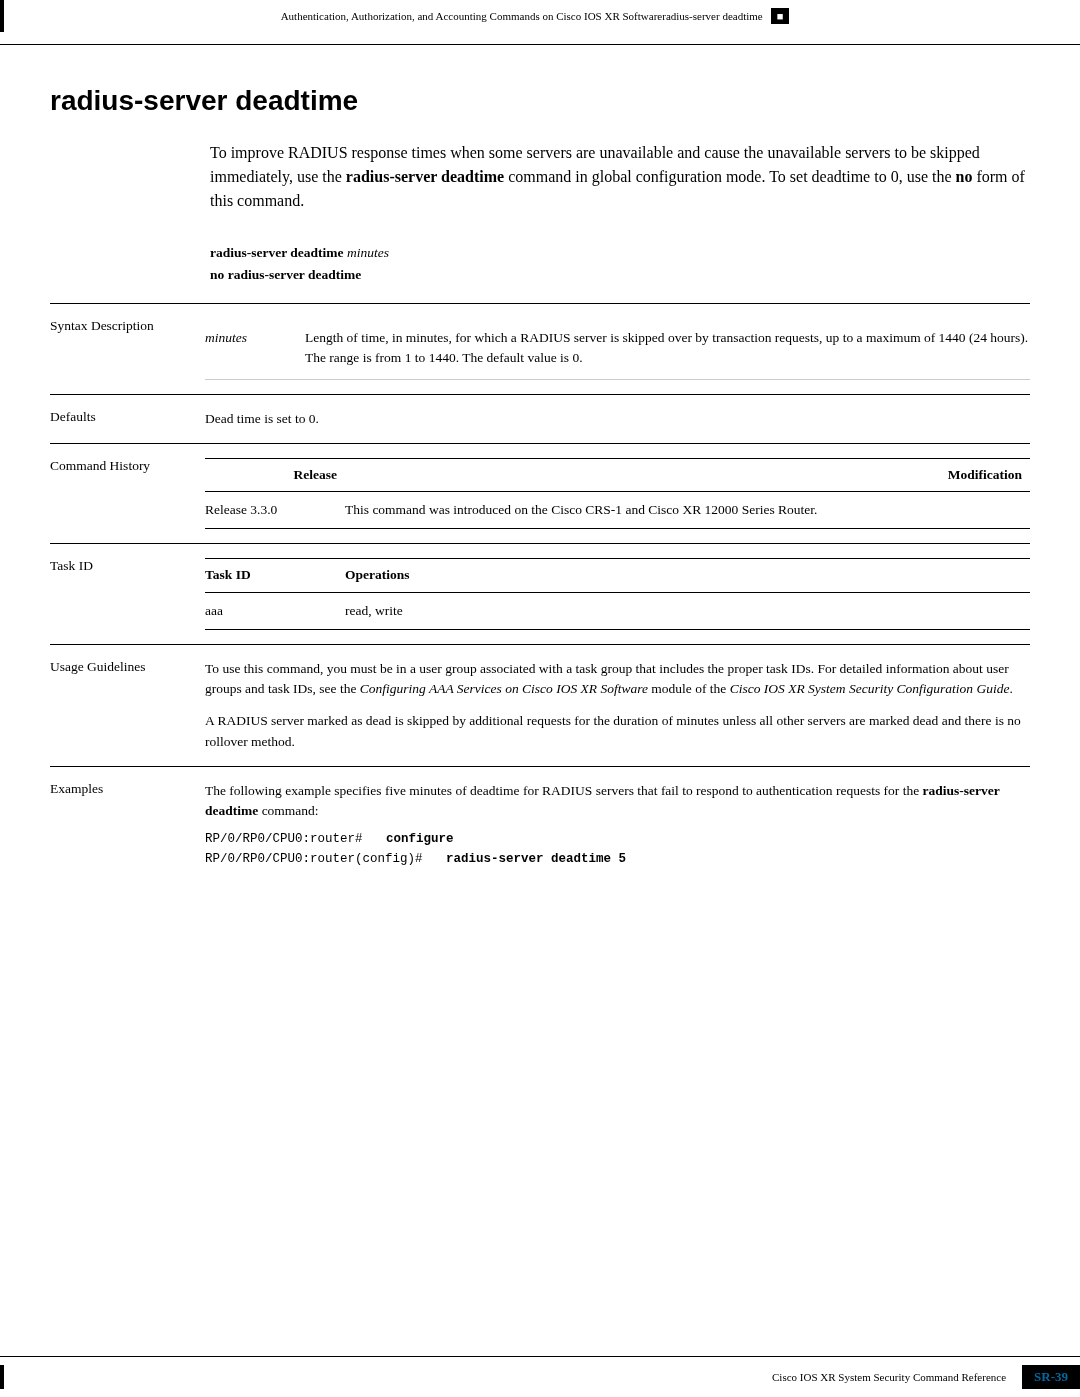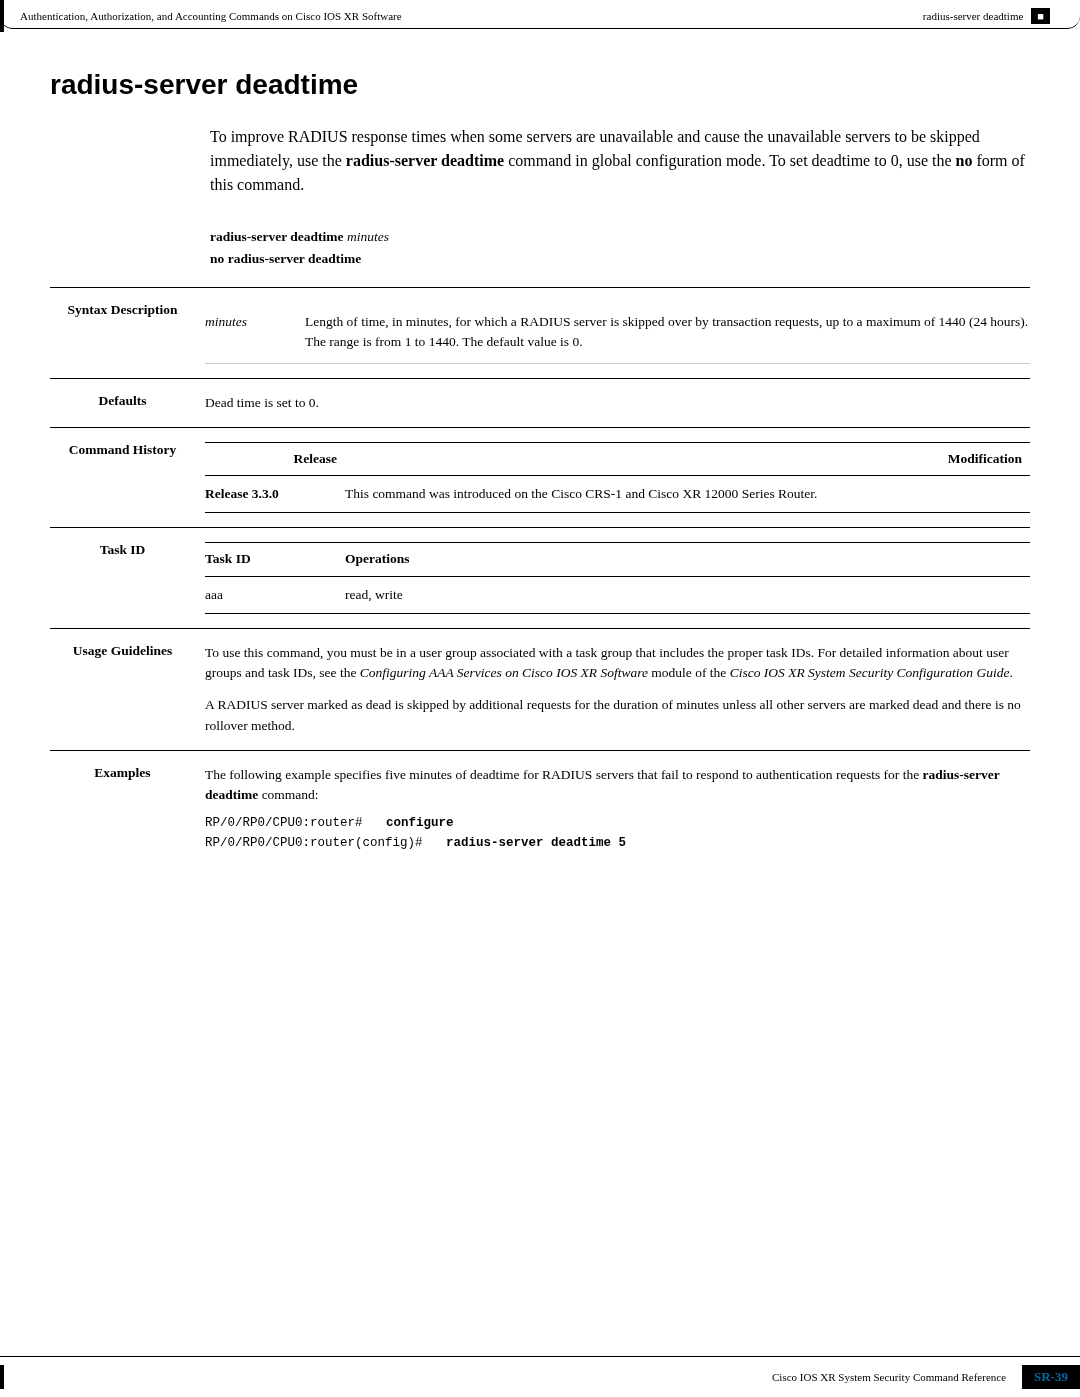--- a/index.html
+++ b/index.html
@@ -17,26 +17,25 @@
       width: 1080px;
       min-height: 1397px;
       position: relative;
       background: #fff;
       padding: 0;
     }
 
     
     .top-header {
       display: flex;
-      justify-content: space-between;
+      justify-content: center;
       align-items: center;
-      padding: 8px 30px 4px 20px;
+      padding: 8px 30px 20px 20px;
       border-bottom: 1px solid #000;
       font-size: 11px;
-      border-radius: 13px;
     }
 
     .top-header-left {
       font-size: 11px;
     }
 
     .header-black-box {
       background: #000;
       color: #fff;
       padding: 2px 6px;
@@ -118,21 +117,20 @@
     }
 
     .cmd-history-table td {
       padding: 8px 8px 8px 0;
       vertical-align: top;
       border-bottom: 1px solid #000;
     }
 
     .cmd-history-table td:first-child {
       width: 140px;
-      font-weight: bold;
     }
 
     
     .task-table {
       width: 100%;
       border-collapse: collapse;
       font-size: 13.5px;
     }
 
     .task-table th {
@@ -219,24 +217,23 @@
     .section-with-label {
       display: flex;
       align-items: flex-start;
       padding: 14px 0;
       border-top: 1px solid #000;
     }
 
     .section-with-label .label-col {
       width: 155px;
       min-width: 155px;
-      font-weight: bold;
+      font-weight: normal;
       font-size: 13.5px;
       padding-right: 10px;
-      text-align: center;
     }
 
     .section-with-label .content-col {
       flex: 1;
       font-size: 13.5px;
       line-height: 1.5;
     }
 
     .top-left-bar {
       width: 4px;

